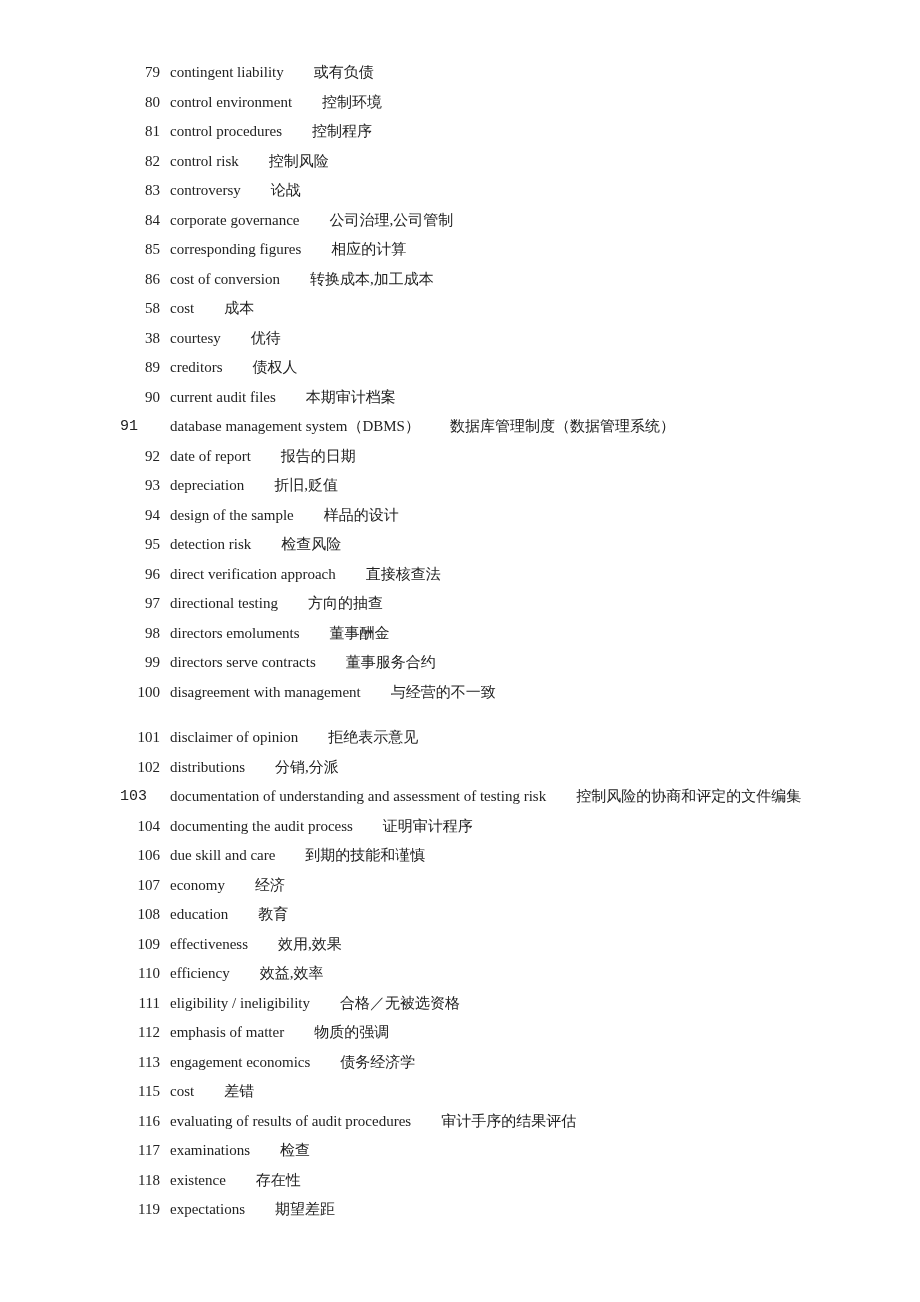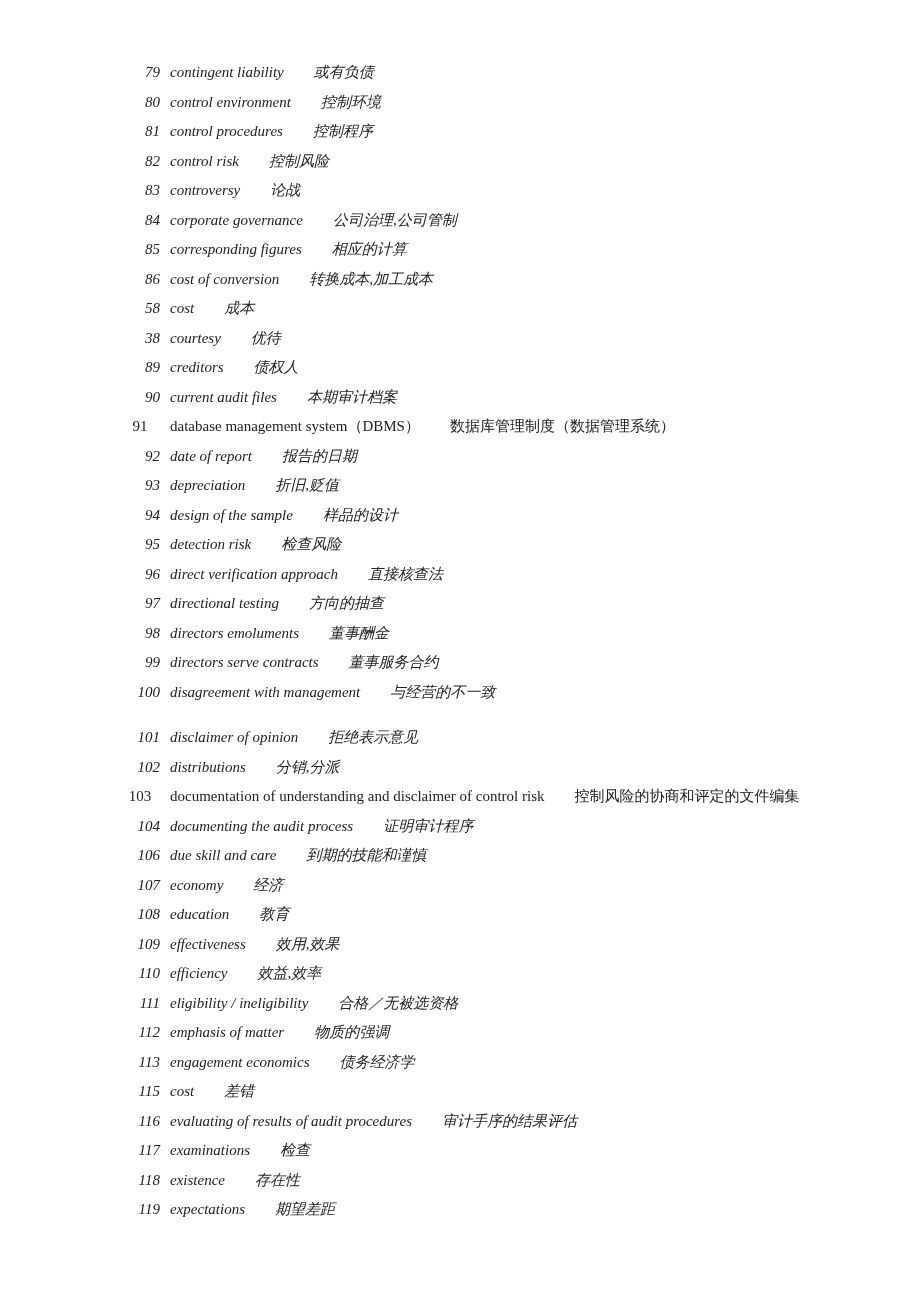--- a/index.html
+++ b/index.html
@@ -14,21 +14,20 @@
       color: #222222;
       width: 920px;
       min-height: 1302px;
       padding: 60px 80px 60px 120px;
     }
     .entry {
       display: flex;
       flex-wrap: wrap;
       margin-bottom: 4px;
       line-height: 1.7;
-      font-style: italic;
     }
     .entry-num {
       min-width: 50px;
       text-align: right;
       padding-right: 10px;
       flex-shrink: 0;
       color: #222;
     }
     .entry-text {
       flex: 1;
@@ -37,23 +36,24 @@
       height: 16px;
     }
     .long-entry {
       display: flex;
       flex-wrap: wrap;
       margin-bottom: 4px;
       line-height: 1.7;
     }
     .long-entry .entry-num {
       min-width: 50px;
-      text-align: center;
+      text-align: left;
       padding-right: 10px;
       flex-shrink: 0;
+      font-family: Liberation Mono, monospace;
     }
     .long-entry .entry-text {
       flex: 1;
     }
   </style>
 </head>
 <body>
 
 <div id="content">
     <div class="entry">
@@ -148,21 +148,21 @@
     <div class="entry">
         <span class="entry-num">101</span>
         <span class="entry-text">disclaimer of  opinion　　拒绝表示意见</span>
       </div>
     <div class="entry">
         <span class="entry-num">102</span>
         <span class="entry-text">distributions　　分销,分派</span>
       </div>
     <div class="long-entry">
         <span class="entry-num">103</span>
-        <span class="entry-text">documentation of understanding and disclaimer of control risk　　控制风险的协商和评定的文件编集</span>
+        <span class="entry-text">documentation of understanding and assessment of testing risk　　控制风险的协商和评定的文件编集</span>
       </div>
     <div class="entry">
         <span class="entry-num">104</span>
         <span class="entry-text">documenting the audit process　　证明审计程序</span>
       </div>
     <div class="entry">
         <span class="entry-num">106</span>
         <span class="entry-text">due skill and care　　到期的技能和谨慎</span>
       </div>
     <div class="entry">

